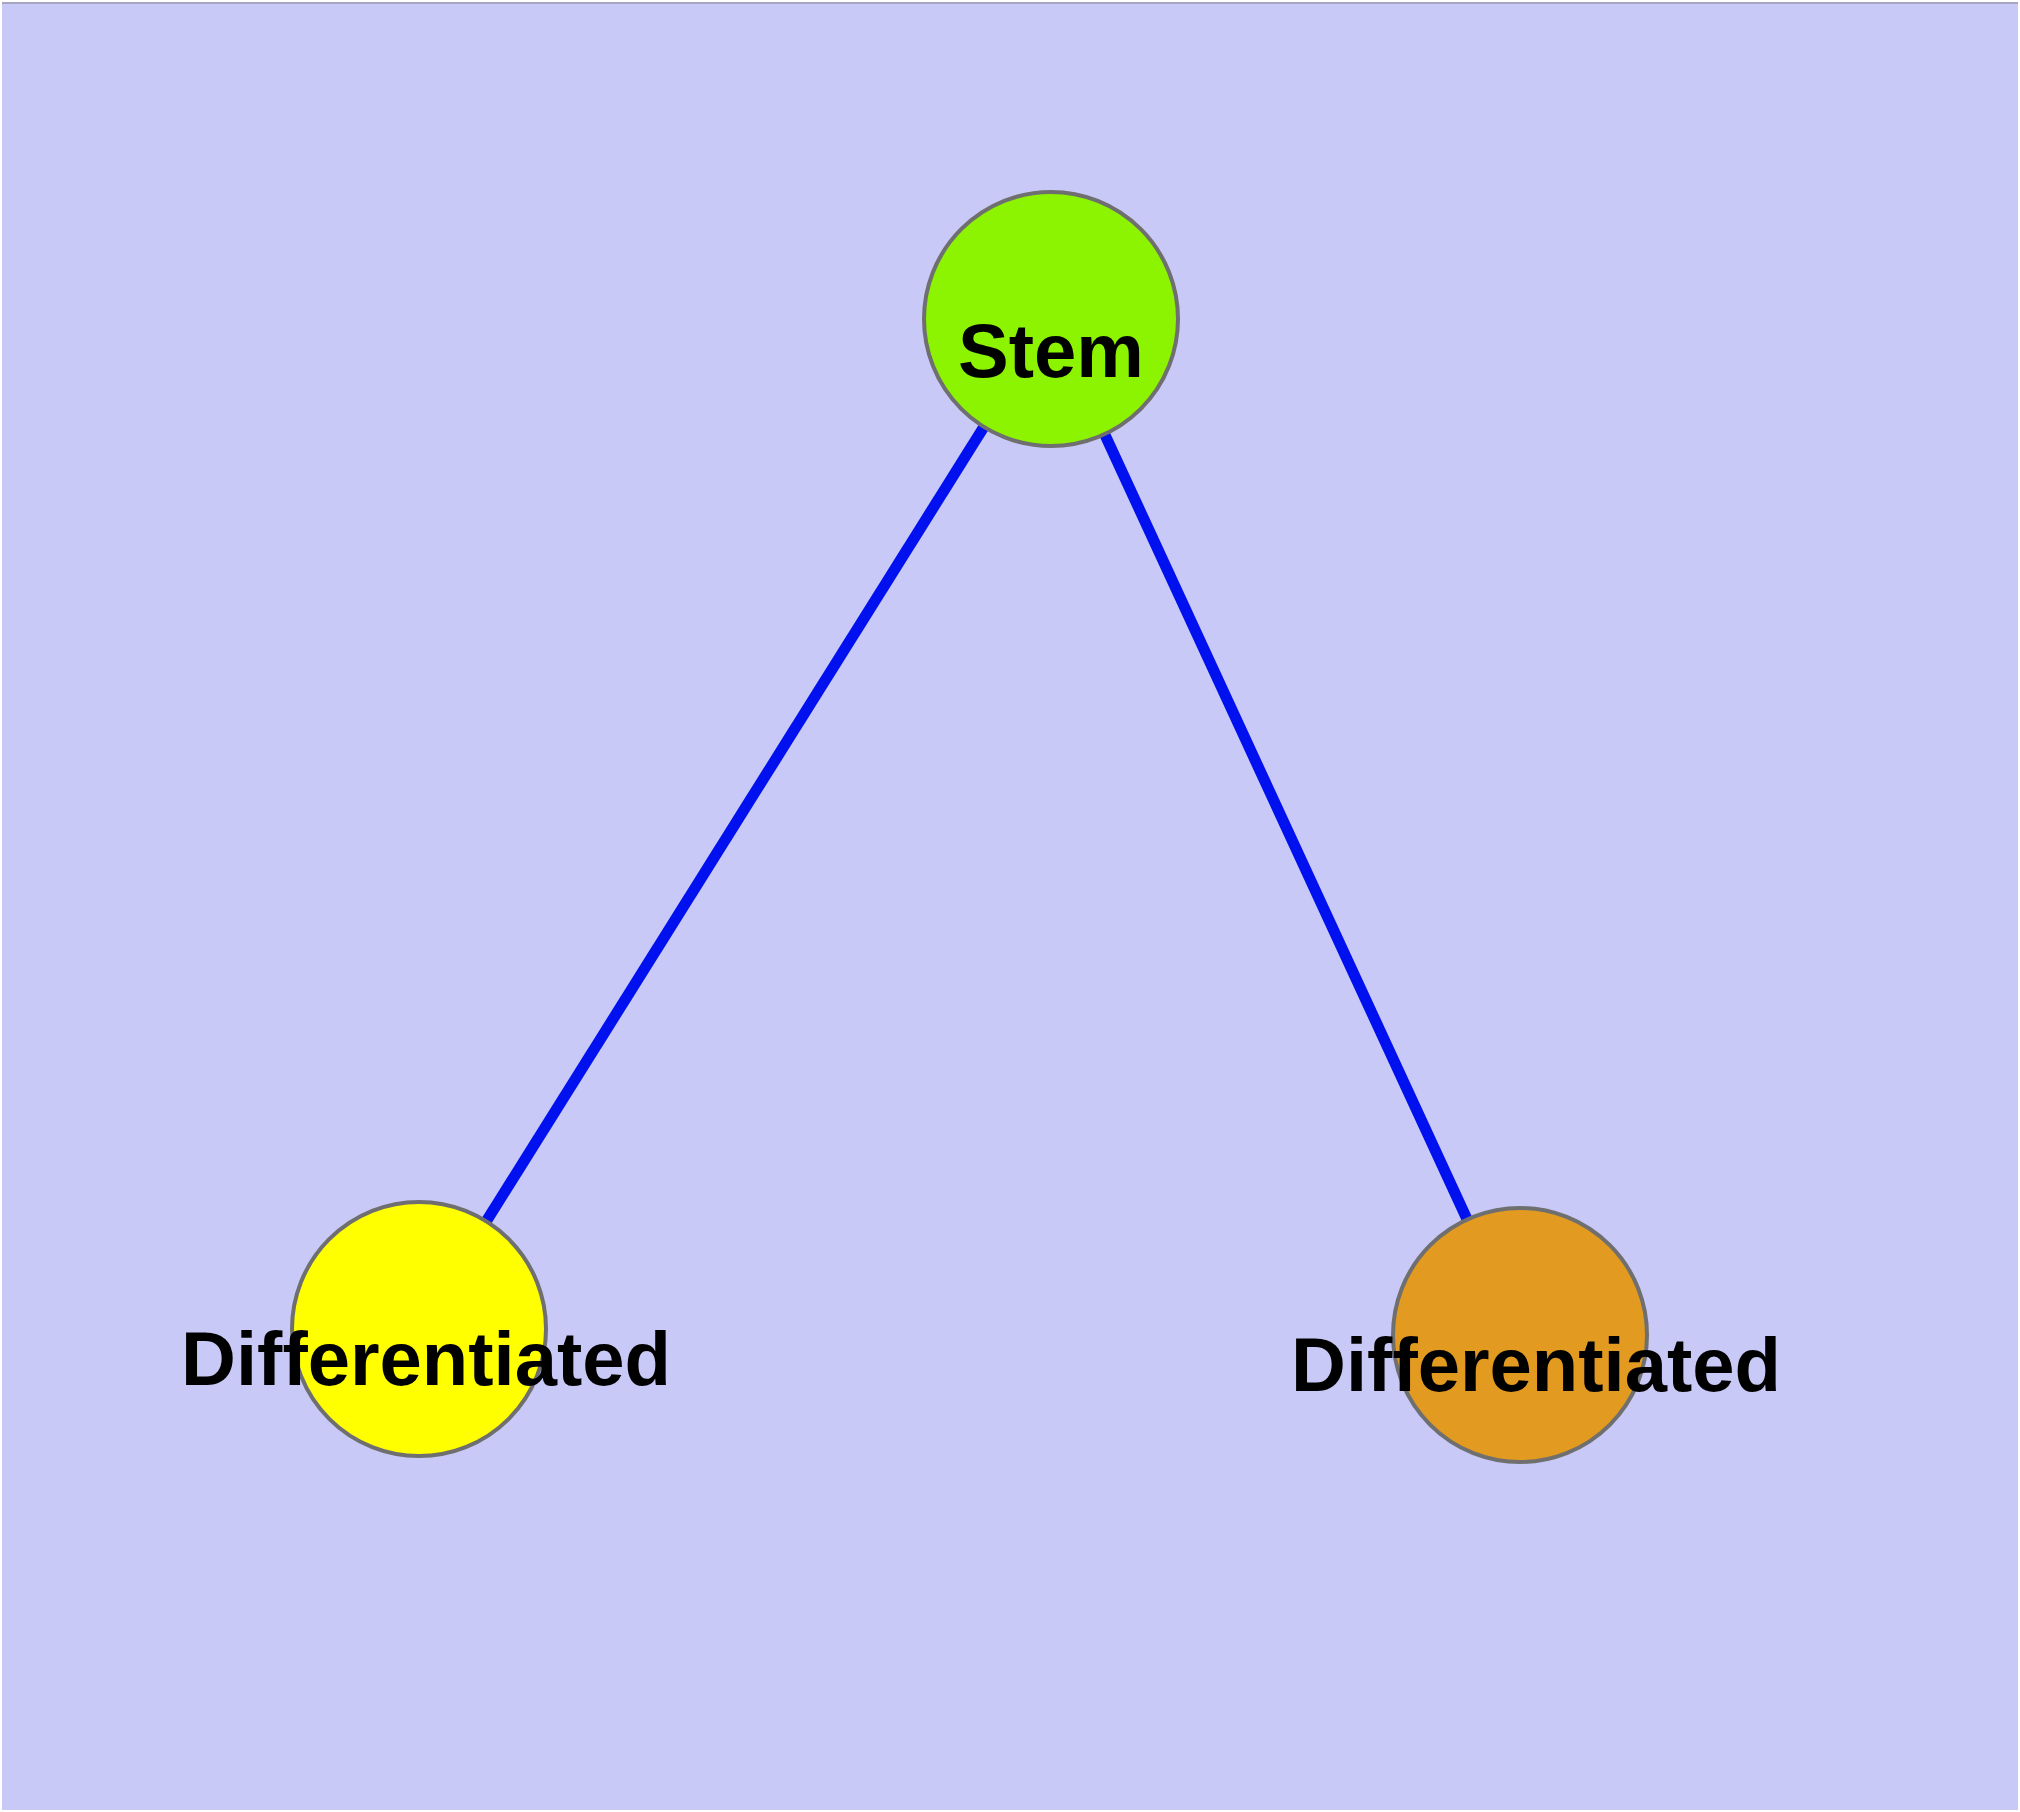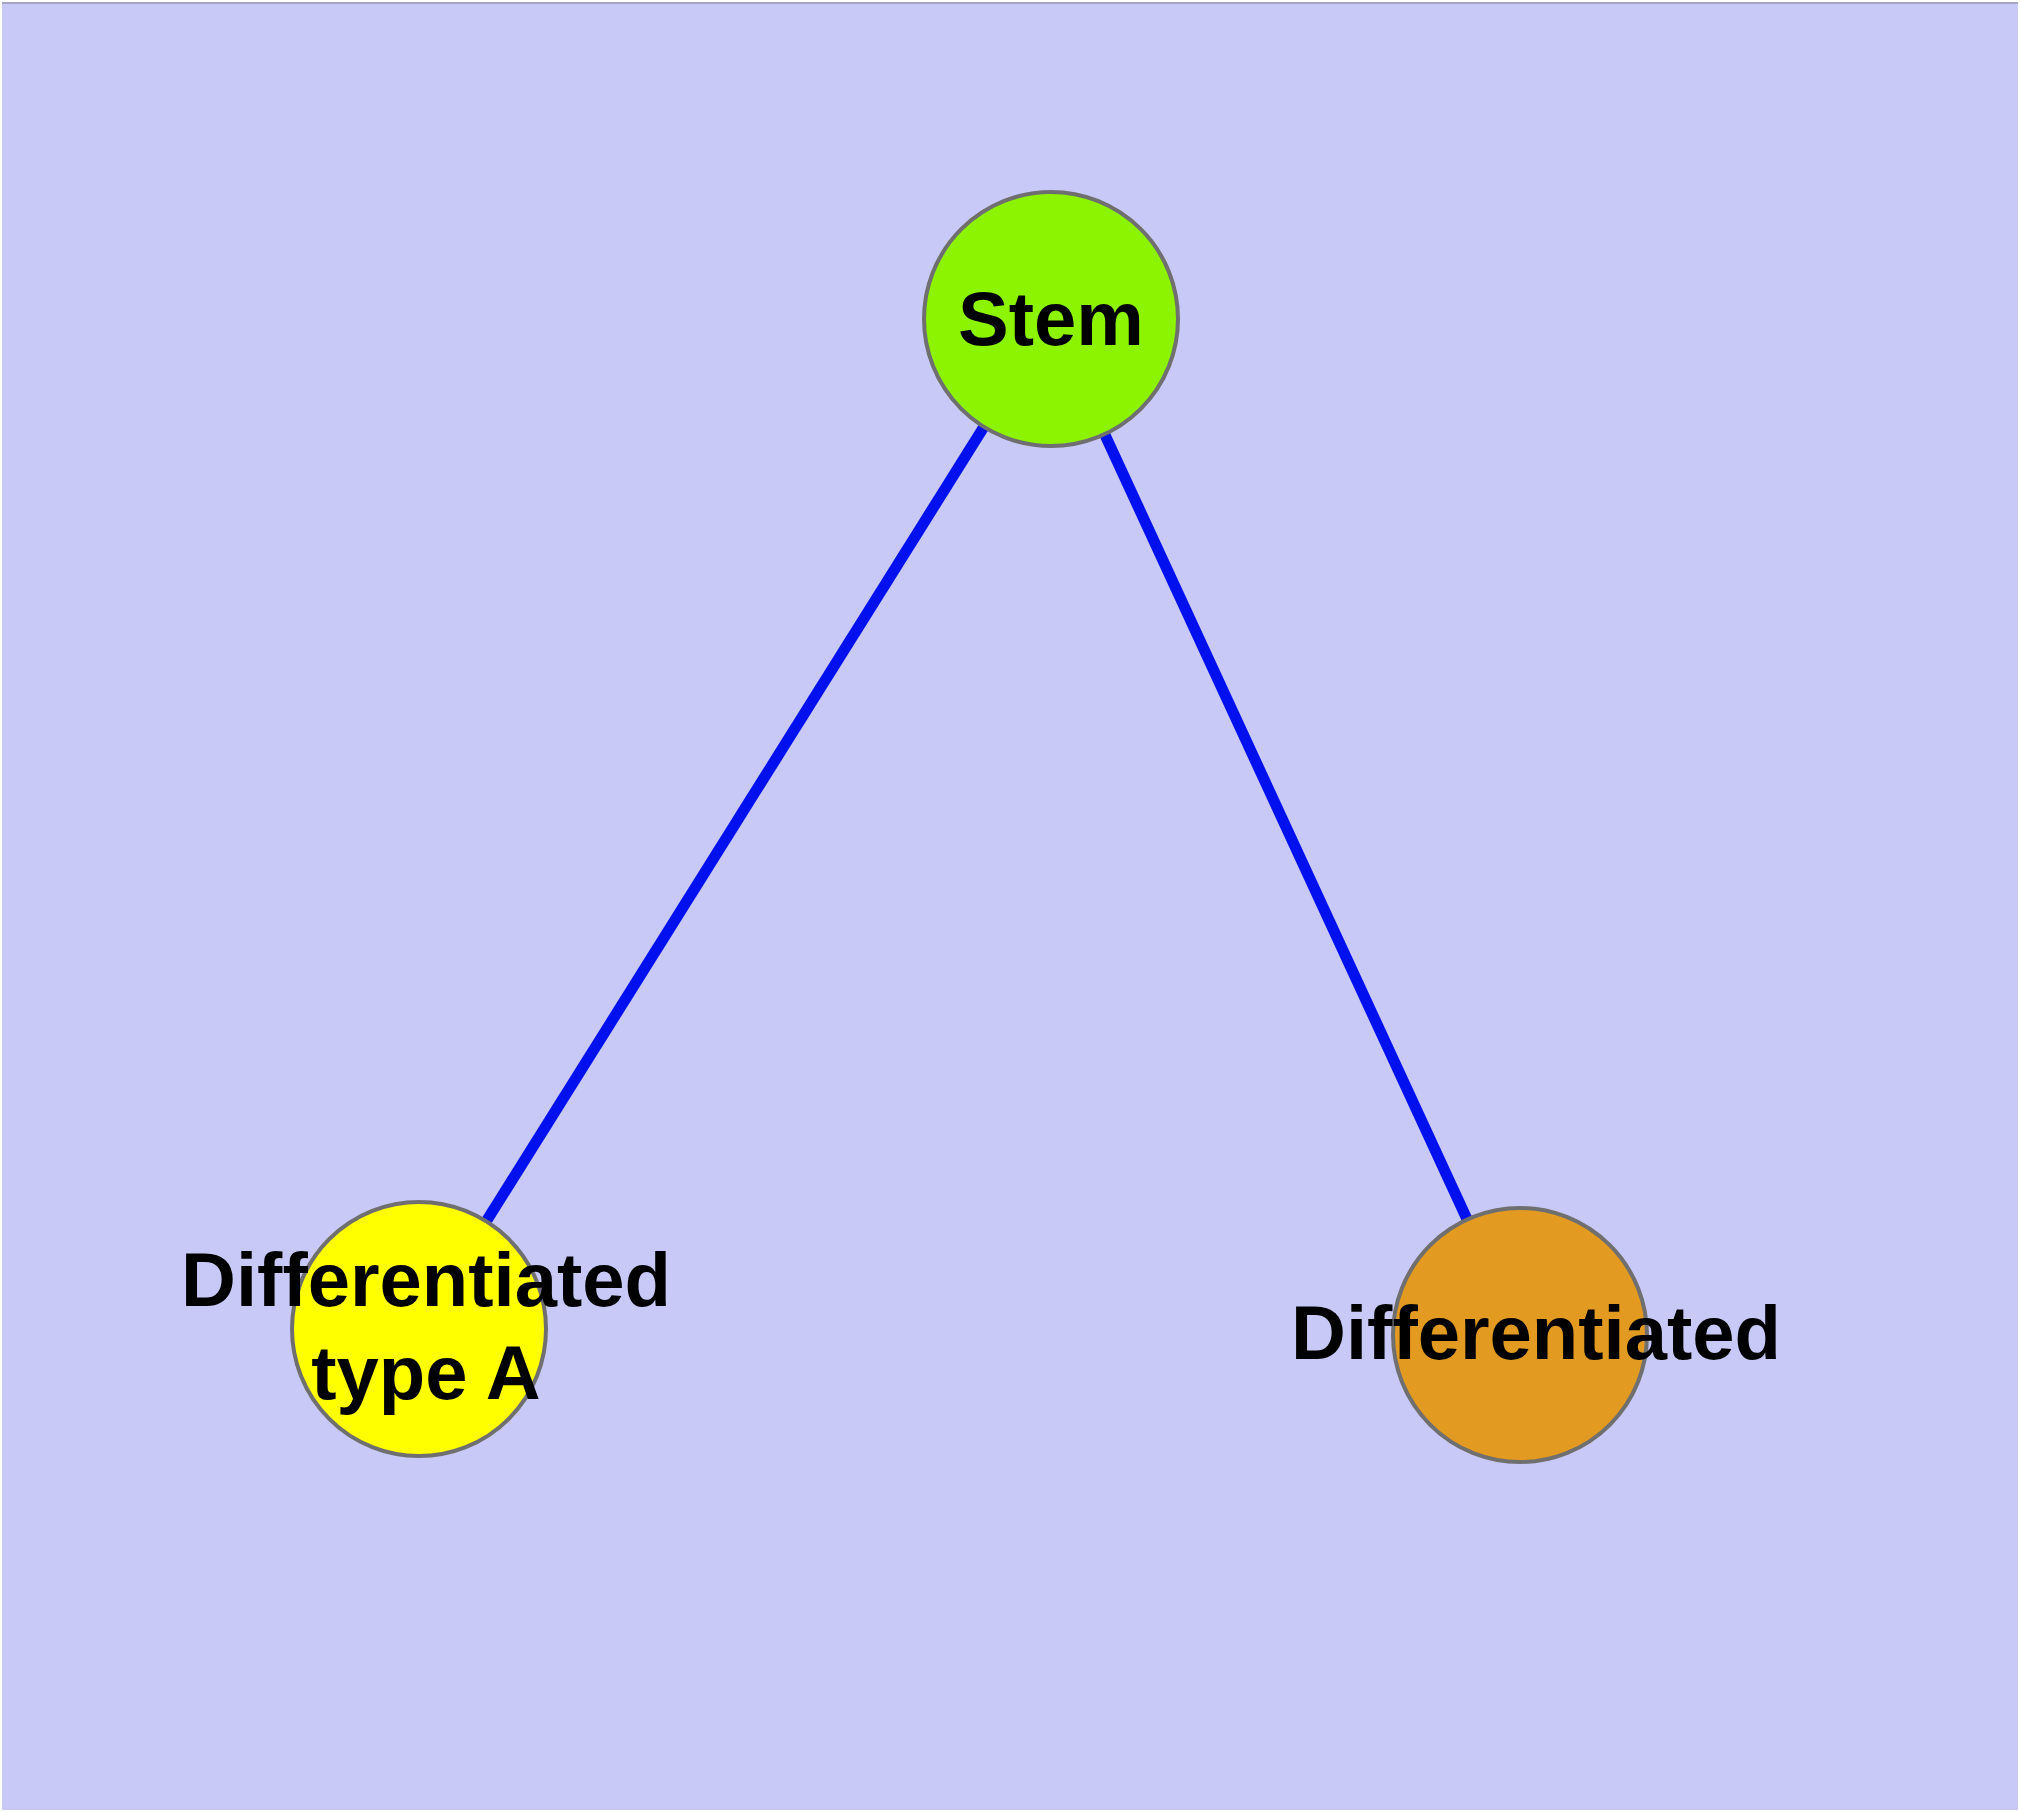--- a/index.html
+++ b/index.html
@@ -43,22 +43,22 @@
     z-index: 2;
   }
   .node-label {
     position: absolute;
     transform: translate(-50%, -50%);
     z-index: 3;
     color: #000000;
     font-size: 76px;
     font-weight: bold;
     line-height: 1.22;
-    text-align: center;
     white-space: nowrap;
+    margin-top: 32px;
   }
   
   #node-stem   { left: 920px; top: 188px;  }
   #node-type-a { left: 288px;  top: 1198px; }
   #node-type-b { left: 1389px; top: 1204px; }
   #label-stem   { left: 1049px; top: 317px;  }
   #label-type-a { left: 424px;  top: 1325px; }
   #label-type-b { left: 1534px; top: 1331px; }
 </style>
 </head>
@@ -76,21 +76,20 @@
   <div class="node" id="node-type-a" style="background-color: rgb(255, 255, 0); border-color: rgb(111, 111, 111);"></div>
 
   <div class="node" id="node-type-b" style="background-color: rgb(226, 154, 32); border-color: rgb(111, 111, 111);"></div>
 
   <div class="node-label" id="label-stem" style="color: rgb(0, 0, 0);">
     <div>Stem</div>
   </div>
 
   <div class="node-label" id="label-type-a" style="color: rgb(0, 0, 0);">
     <div>Differentiated</div>
-    <div>type A</div>
   </div>
 
   <div class="node-label" id="label-type-b" style="color: rgb(0, 0, 0);">
     <div>Differentiated</div>
   </div>
 
 </div>
 
 
 </body></html>

